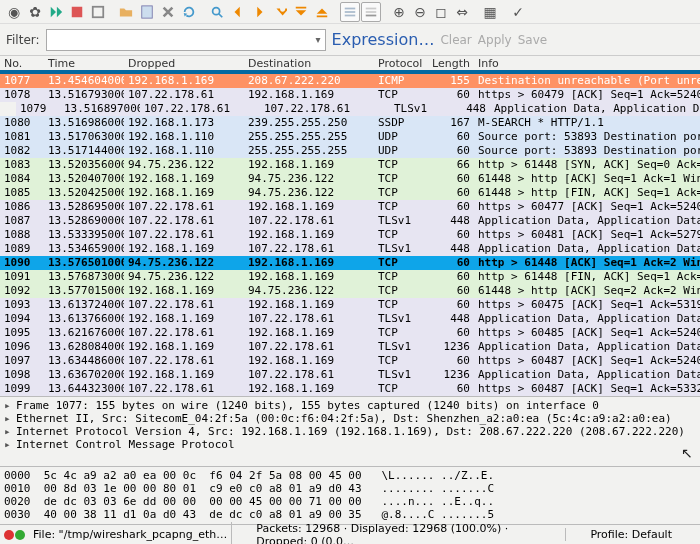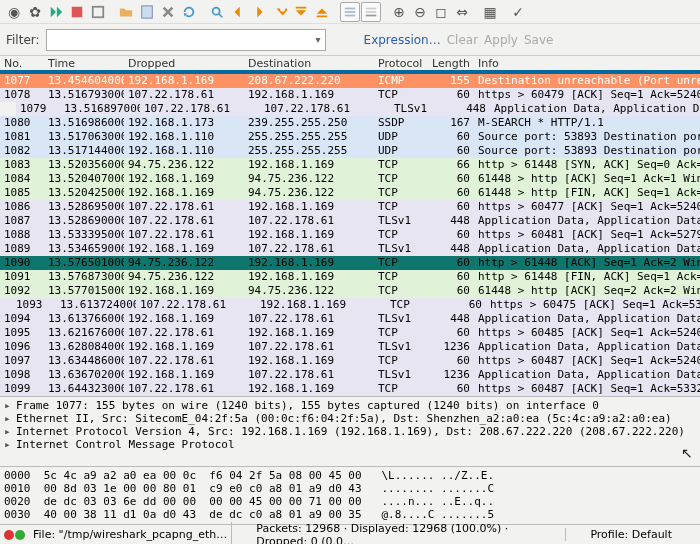--- a/index.html
+++ b/index.html
@@ -46,21 +46,21 @@
   .filterbar label { font-size: 12px; color: #444; }
   .filter-input {
     flex: 0 0 280px;
     height: 22px;
     border: 1px solid #aaa;
     background: #fff;
     display: flex; align-items: center; justify-content: flex-end;
     padding: 0 4px;
   }
   .filter-input .dd { color: #666; font-size: 10px; }
-  .link { color: #2a5db0; font-size: 12px; cursor: pointer; margin-left: 32px; }
+  .link { color: #2a5db0; font-size: 16px; cursor: pointer; }
   .grey { color: #aaa; font-size: 12px; }
   
   .table-wrap { flex: 0 0 auto; }
   .col-headers {
     display: flex;
     background: #f2f2f0;
     border-bottom: 4px solid #0369a1;
     height: 18px;
     align-items: center;
     font-size: 11px;
@@ -365,21 +365,21 @@
       </div>
       <div class="row" style="background: rgb(231, 229, 242);">
         <div class="c-no">1089</div>
         <div class="c-time">13.534659000</div>
         <div class="c-src">192.168.1.169</div>
         <div class="c-dst">107.22.178.61</div>
         <div class="c-proto">TLSv1</div>
         <div class="c-len">448</div>
         <div class="c-info">Application Data, Application Data</div>
       </div>
-      <div class="row" style="background: #0f766e;">
+      <div class="row" style="background: #0ea5e9; font-weight: bold;">
         <div class="c-no">1090</div>
         <div class="c-time">13.576501000</div>
         <div class="c-src">94.75.236.122</div>
         <div class="c-dst">192.168.1.169</div>
         <div class="c-proto">TCP</div>
         <div class="c-len">60</div>
         <div class="c-info">http &gt; 61448 [ACK] Seq=1 Ack=2 Win=664</div>
       </div>
       <div class="row" style="background: rgb(224, 242, 216);">
         <div class="c-no">1091</div>
@@ -392,21 +392,21 @@
       </div>
       <div class="row" style="background: rgb(224, 242, 216);">
         <div class="c-no">1092</div>
         <div class="c-time">13.577015000</div>
         <div class="c-src">192.168.1.169</div>
         <div class="c-dst">94.75.236.122</div>
         <div class="c-proto">TCP</div>
         <div class="c-len">60</div>
         <div class="c-info">61448 &gt; http [ACK] Seq=2 Ack=2 Win=664</div>
       </div>
-      <div class="row" style="background: rgb(231, 229, 242); padding-left: 12px;">
+      <div class="row" style="background: rgb(231, 229, 242);">
         <div class="c-no">1093</div>
         <div class="c-time">13.613724000</div>
         <div class="c-src">107.22.178.61</div>
         <div class="c-dst">192.168.1.169</div>
         <div class="c-proto">TCP</div>
         <div class="c-len">60</div>
         <div class="c-info">https &gt; 60475 [ACK] Seq=1 Ack=53191 Wi</div>
       </div>
       <div class="row" style="background: rgb(231, 229, 242);">
         <div class="c-no">1094</div>

